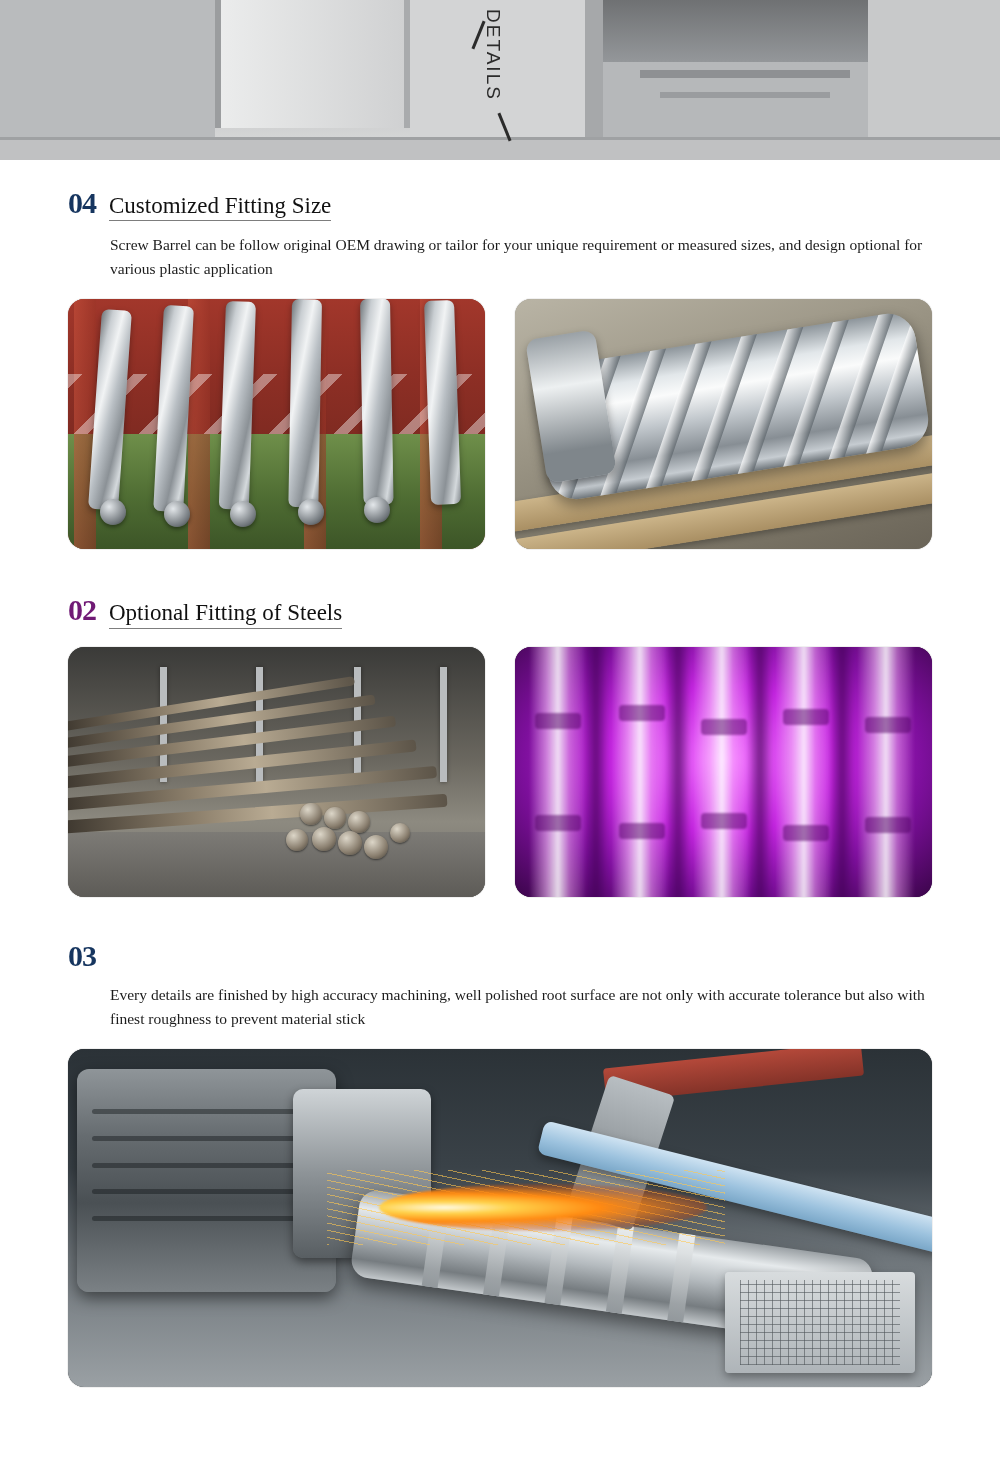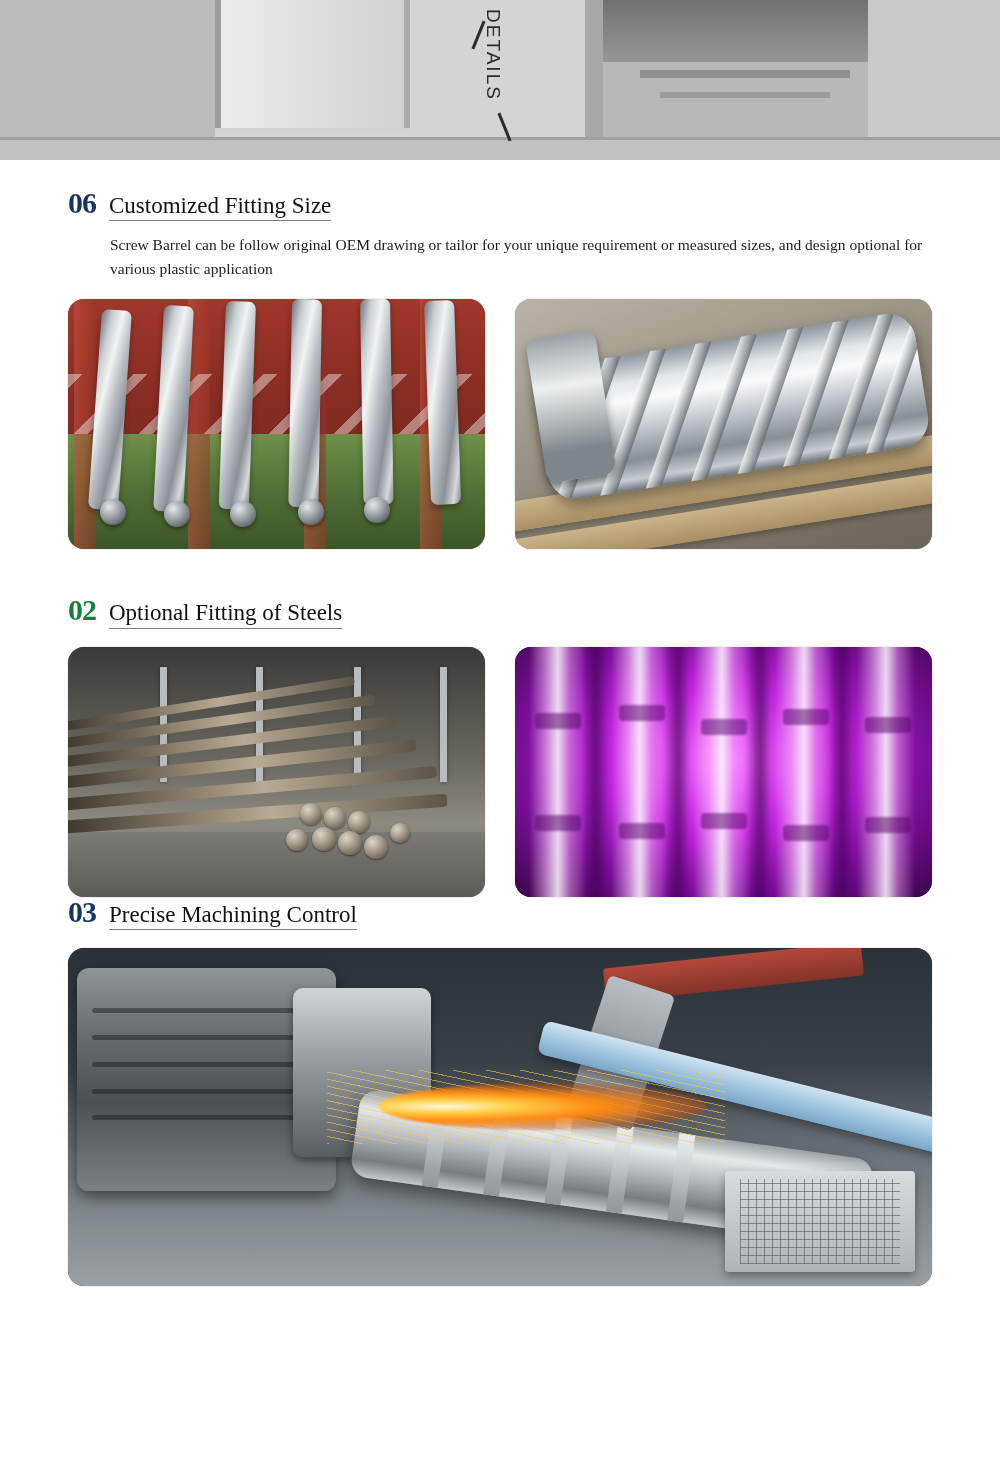--- a/index.html
+++ b/index.html
@@ -69,21 +69,21 @@
     gap: 13px;
   }
   .sec-num {
     font-family: "Liberation Serif", serif;
     font-weight: bold;
     font-size: 30px;
     letter-spacing: -1px;
     line-height: 1;
   }
   .sec-num .d1 { color: #16355f; }
-  .sec-num .d2 { color: #15803d; }
+  .sec-num .d2 { color: #701a75; }
   .sec-title {
     font-size: 23px;
     color: #111;
     line-height: 1.1;
     border-bottom: 1px solid #7d7d7d;
     padding-bottom: 2px;
   }
   .sec-body {
     margin: 12px 0 0 42px;
     font-size: 15.5px;
@@ -346,21 +346,21 @@
     <span class="bracket-l"></span>
     <span class="txt">DETAILS</span>
     <span class="bracket-r"></span>
   </div>
 </div>
 
 <div class="content">
 
   <div class="section" style="margin-top:28px;">
     <div class="sec-head">
-      <div class="sec-num"><span class="d1">06</span></div>
+      <div class="sec-num"><span class="d1">04</span></div>
       <div class="sec-title">Customized Fitting Size</div>
     </div>
     <div class="sec-body">Screw Barrel can be follow original OEM drawing or tailor for your unique requirement or measured sizes, and design optional for various plastic application</div>
 
     <div class="img-row">
       <div class="card half">
         <div class="ph-screws">
           <div class="redwall"></div>
           <div class="floor"></div>
           <div class="vrack" style="left:6px;"></div>
@@ -457,25 +457,25 @@
           <div class="notch" style="left:20px;  top:168px; width:46px;"></div>
           <div class="notch" style="left:104px; top:176px; width:46px;"></div>
           <div class="notch" style="left:186px; top:166px; width:46px;"></div>
           <div class="notch" style="left:268px; top:178px; width:46px;"></div>
           <div class="notch" style="left:350px; top:170px; width:46px;"></div>
         </div>
       </div>
     </div>
   </div>
 
-  <div class="section" style="">
+  <div class="section" style="margin-top:44px;">
     <div class="sec-head">
       <div class="sec-num"><span class="d1">03</span></div>
-      <div class="sec-title">Precise Machining Control</div>
     </div>
+    <div class="sec-body">Every details are finished by high accuracy machining, well polished root surface are not only with accurate tolerance but also with finest roughness to prevent material stick</div>
 
     <div class="img-row">
       <div class="card full">
         <div class="ph-weld">
           <div class="bg"></div>
           <div class="redbar"></div>
           <div class="motor">
             <div class="fin" style="top:18%;"></div>
             <div class="fin" style="top:30%;"></div>
             <div class="fin" style="top:42%;"></div>

